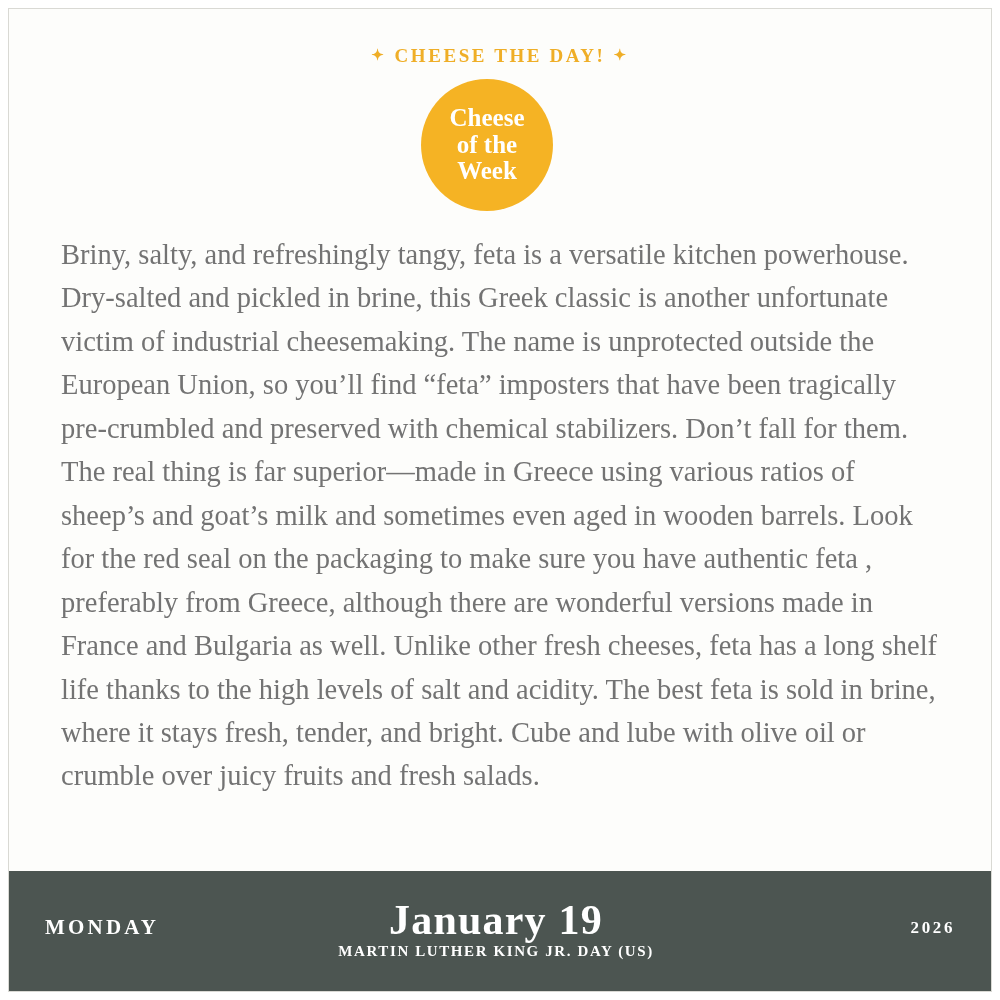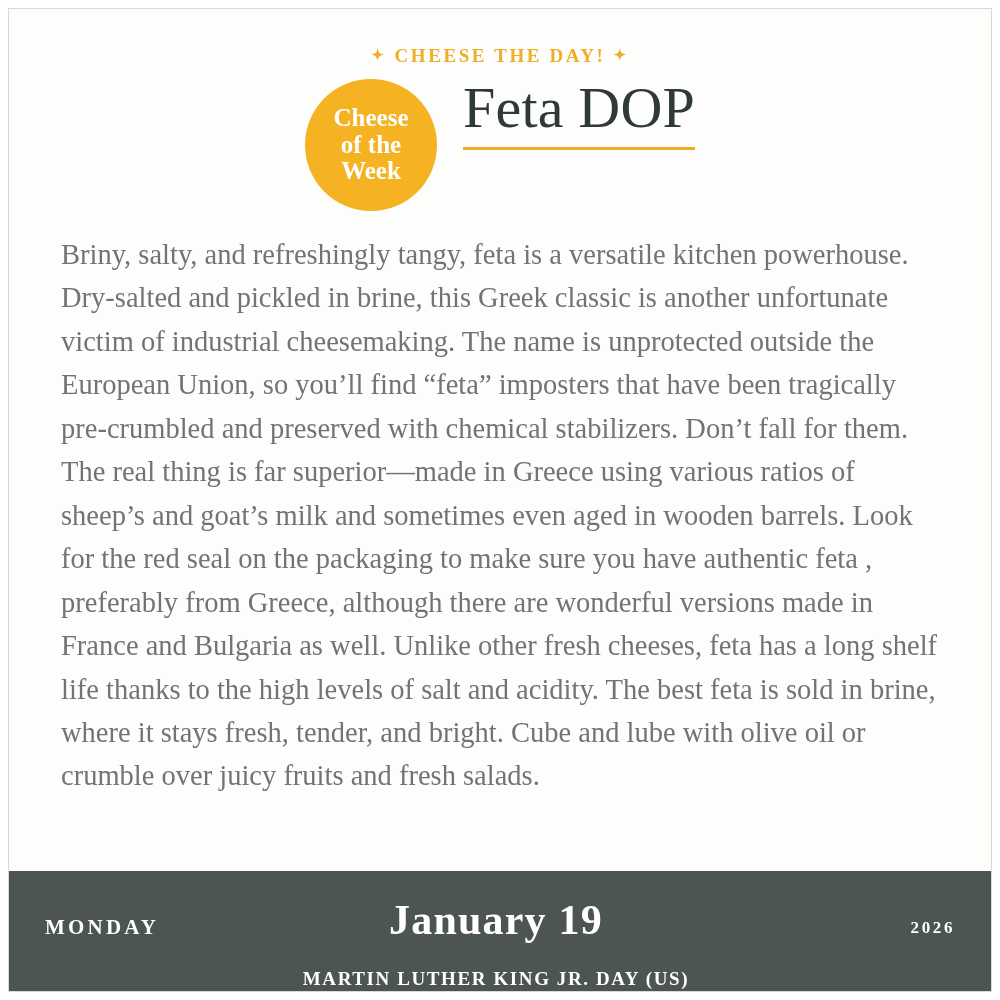--- a/index.html
+++ b/index.html
@@ -60,21 +60,21 @@
   .kicker .spark {
     font-size: 15px;
     vertical-align: 2px;
     padding: 0 8px;
     color: #efae27;
   }
 
   .title-row {
     margin-top: 12px;
     display: flex;
-    align-items: flex-start;
+    align-items: flex-end;
     justify-content: center;
     gap: 26px;
   }
 
   .badge {
     width: 132px;
     height: 132px;
     border-radius: 50%;
     background: #f5b324;
     color: #ffffff;
@@ -165,24 +165,24 @@
     text-align: center;
   }
   .date-main {
     font-family: "Liberation Serif", serif;
     font-weight: bold;
     font-size: 42px;
     letter-spacing: 1.2px;
     line-height: 1.1;
   }
   .holiday {
-    margin-top: 25px;
-    font-family: "Liberation Serif", serif;
-    font-weight: bold;
-    font-size: 19px;
+    margin-top: 0;
+    font-family: "Liberation Serif", serif;
+    font-weight: bold;
+    font-size: 15px;
     letter-spacing: 1.6px;
     text-transform: uppercase;
   }
 </style>
 </head>
 <body>
 
 <div class="page">
 
   <div class="page-frame"></div>
@@ -193,21 +193,20 @@
       <span class="spark">✦</span><span>CHEESE THE DAY!</span><span class="spark">✦</span>
     </div>
 
     <div class="title-row">
       <div class="badge">
         <span>Cheese</span>
         <span>of the</span>
         <span>Week</span>
       </div>
       <div class="title-block">
-        <h1 class="title">Feta DOP</h1>
         <div class="title-rule"></div>
       </div>
     </div>
 
     <p class="body-copy">Briny, salty, and refreshingly tangy, feta is a versatile kitchen powerhouse. Dry-salted and pickled in brine, this Greek classic is another unfortunate victim of industrial cheesemaking. The name is unprotected outside the European Union, so you’ll find “feta” imposters that have been tragically pre-crumbled and preserved with chemical stabilizers. Don’t fall for them. The real thing is far superior—made in Greece using various ratios of sheep’s and goat’s milk and sometimes even aged in wooden barrels. Look for the red seal on the packaging to make sure you have authentic feta , preferably from Greece, although there are wonderful versions made in France and Bulgaria as well. Unlike other fresh cheeses, feta has a long shelf life thanks to the high levels of salt and acidity. The best feta is sold in brine, where it stays fresh, tender, and bright. Cube and lube with olive oil or crumble over juicy fruits and fresh salads.</p>
 
   </div>
 
   <div class="footer">
     <div class="footer-inner">

